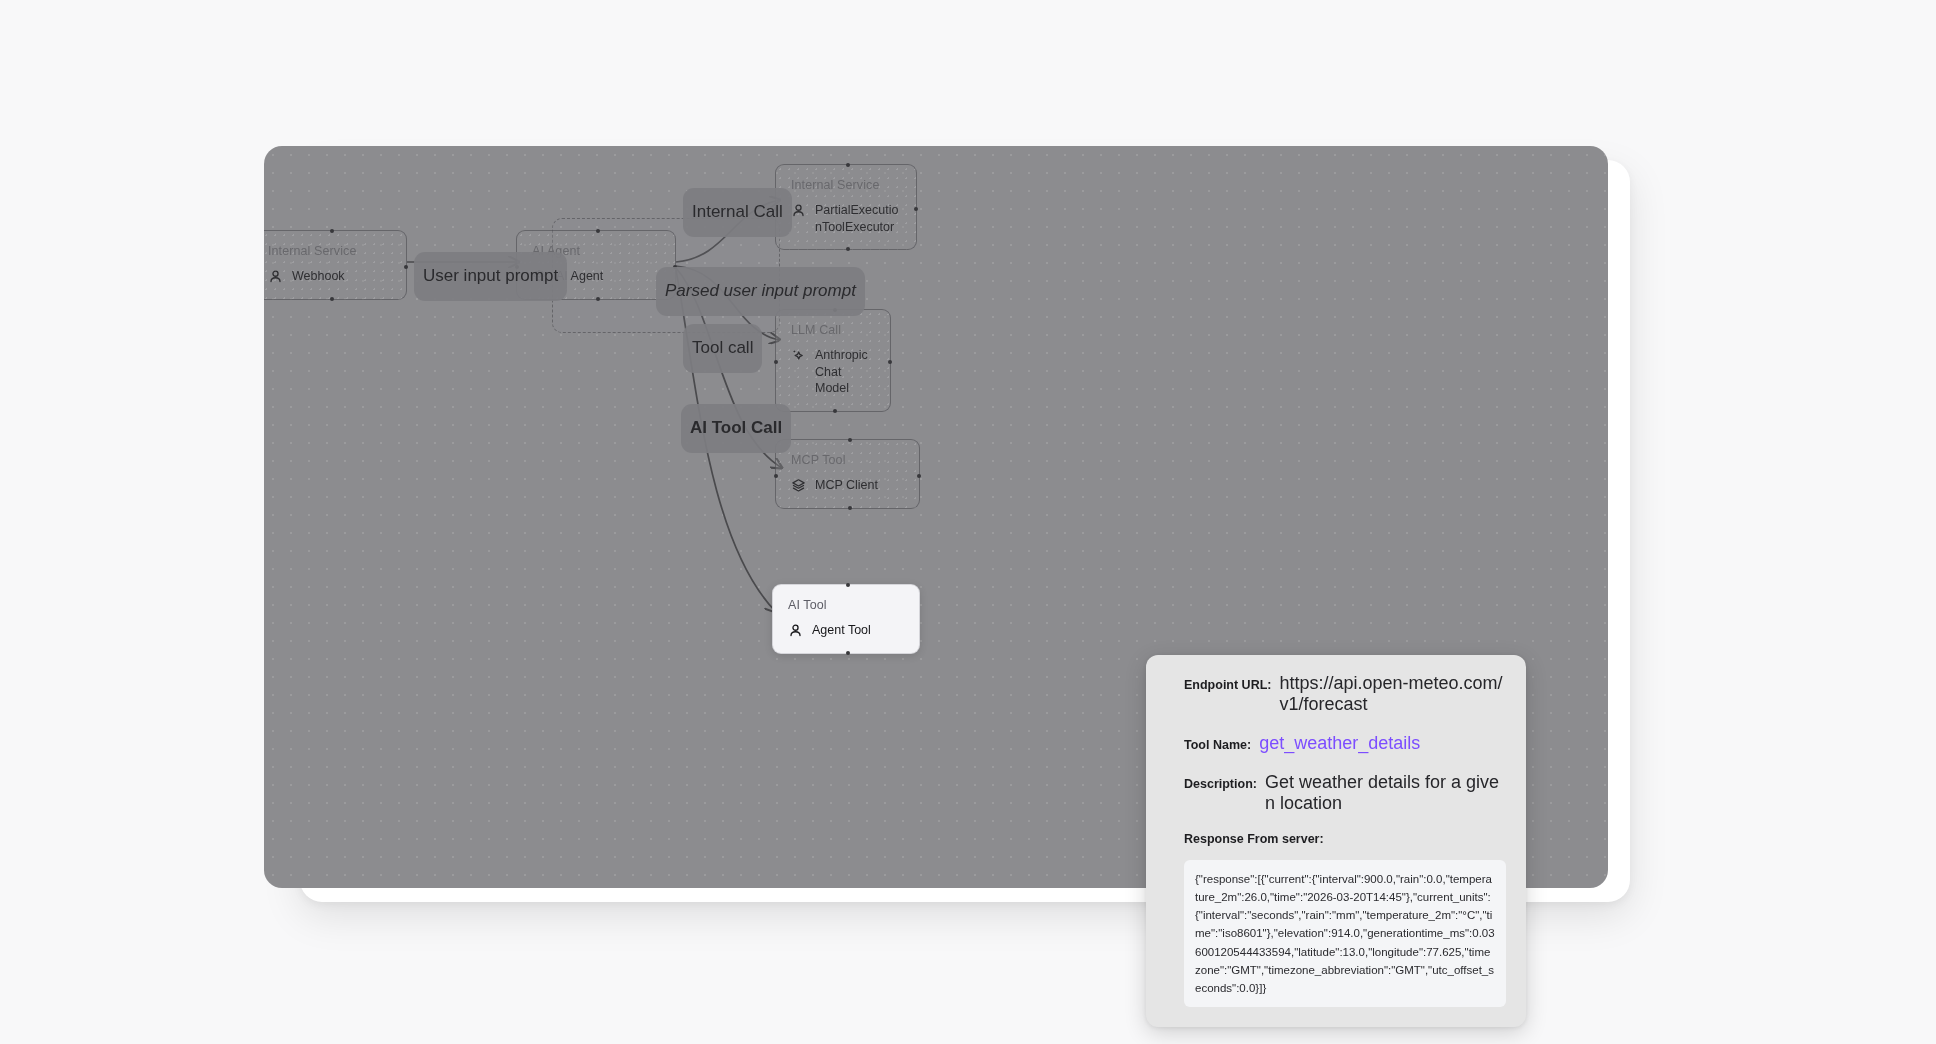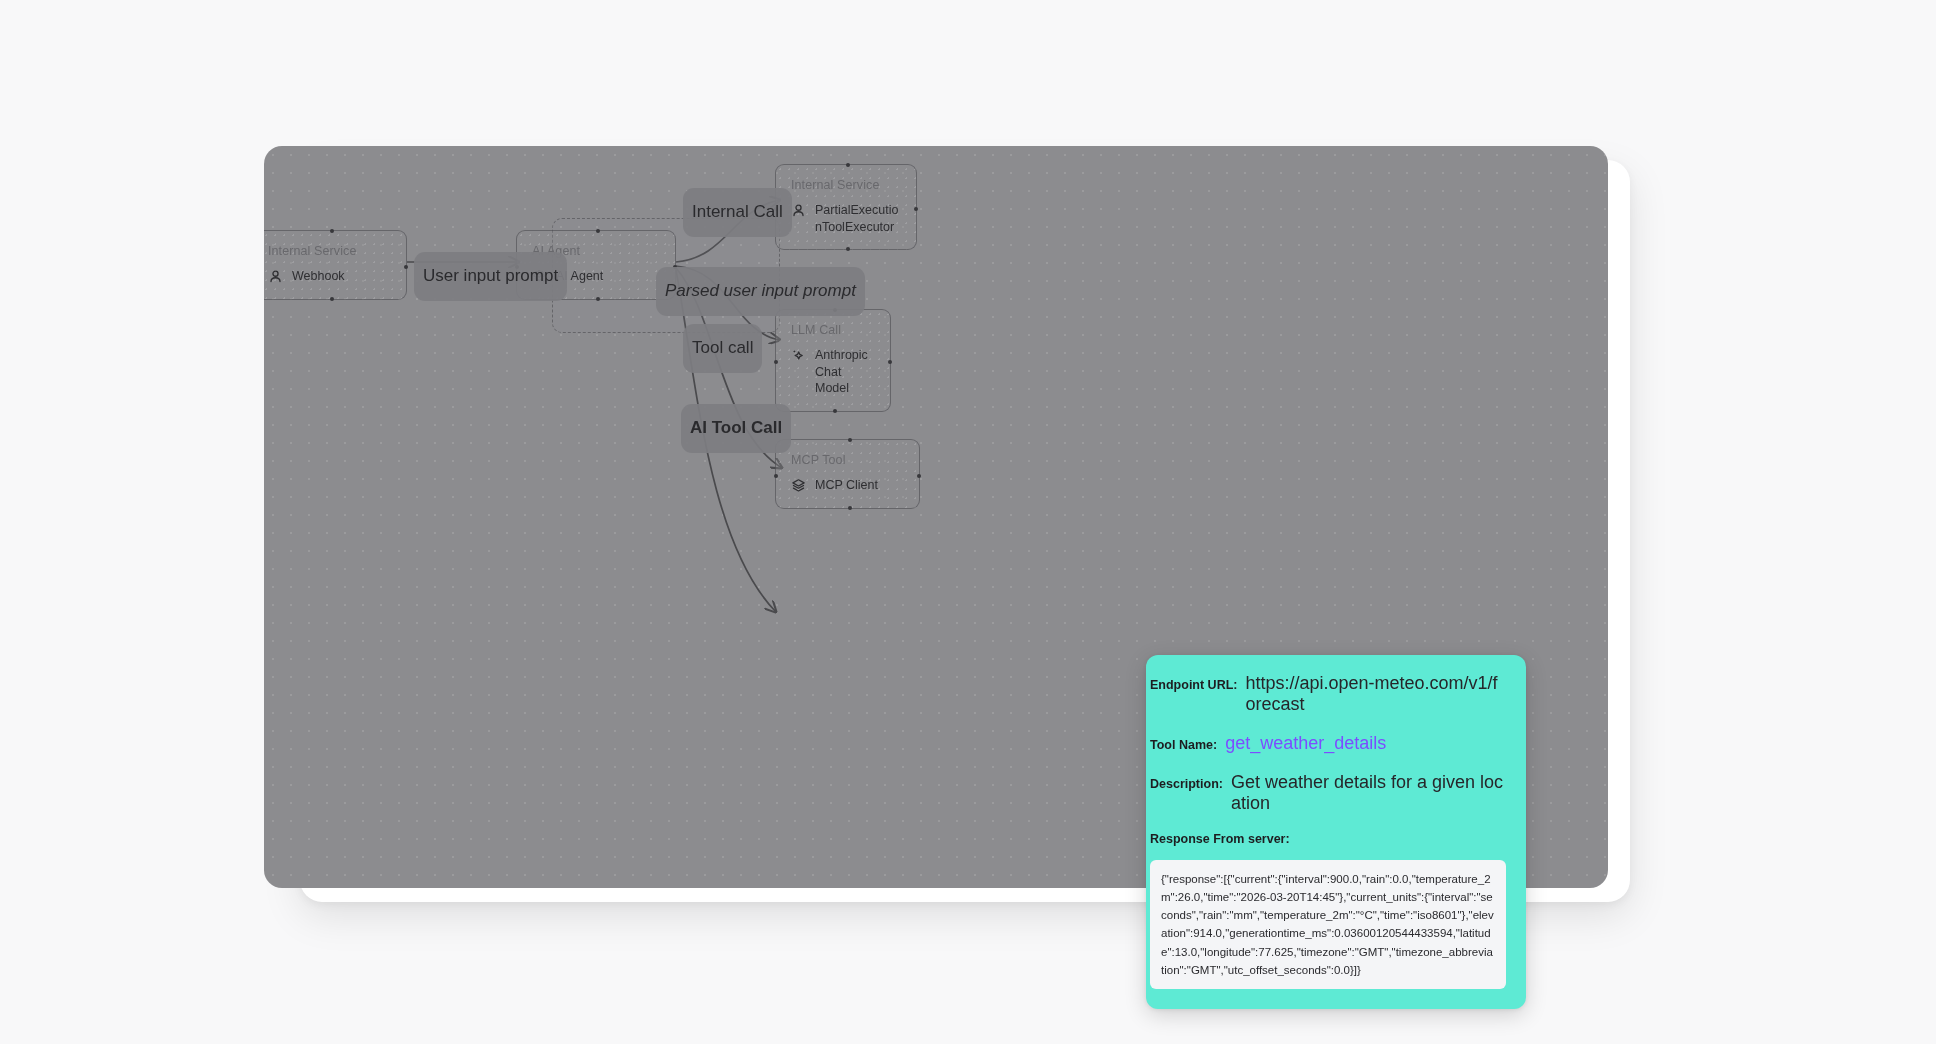--- a/index.html
+++ b/index.html
@@ -100,23 +100,23 @@
     border-radius: 11px;
     white-space: nowrap;
     line-height: 1.1;
   }
 
   
   .detail-panel {
     position: absolute;
     left: 1146px; top: 655px;
     width: 380px;
-    background: #5eead4;
+    background: #e5e5e5;
     border-radius: 12px;
-    padding: 18px 20px 20px 4px;
+    padding: 18px 20px 20px 38px;
     box-shadow: 0 6px 22px rgba(0,0,0,0.16), 0 1px 4px rgba(0,0,0,0.08);
   }
   .dp-row { display: flex; align-items: baseline; gap: 8px; margin-bottom: 18px; }
   .dp-key { font-size: 12.5px; font-weight: bold; color: #1d1d20; white-space: nowrap; }
   .dp-val { font-size: 18px; color: #26262a; word-break: break-all; }
   .dp-val.link { color: #7c4dff; }
   .dp-resp-label { font-size: 12.5px; font-weight: bold; color: #1d1d20; margin-bottom: 14px; }
   .dp-json {
     background: #f4f5f7;
     border-radius: 6px;
@@ -237,20 +237,34 @@
           </svg>
         </span>
         <span class="nlabel">MCP Client</span>
       </div>
       <span class="port" style="left:-2px; top:50%;"></span>
       <span class="port" style="right:-2px; top:50%;"></span>
       <span class="port" style="left:50%; top:-2px;"></span>
       <span class="port" style="left:50%; bottom:-2px;"></span>
     </div>
 
+    <div class="node selected" id="n-agenttool" style="left:508px; top:438px; width:148px;">
+      <div class="kind">AI Tool</div>
+      <div class="label-row">
+        <span class="icn">
+          <svg viewBox="0 0 16 16">
+              <circle cx="8" cy="5" r="2.7" fill="none" stroke="#17171a" stroke-width="1.4"></circle>
+              <path d="M3.2 13.4c0-2.7 2.2-4.1 4.8-4.1s4.8 1.4 4.8 4.1" fill="none" stroke="#17171a" stroke-width="1.4" stroke-linecap="round"></path>
+            </svg>
+        </span>
+        <span class="nlabel">Agent Tool</span>
+      </div>
+      <span class="port" style="left:50%; top:-2px;"></span>
+      <span class="port" style="left:50%; bottom:-2px;"></span>
+    </div>
 
     <div class="edge-label" style="left:150px; top:106px;">User input prompt</div>
 
     <div class="edge-label" style="left:419px; top:42px;">Internal Call</div>
 
     <div class="edge-label" style="left:392px; top:121px;font-style:italic;">Parsed user input prompt</div>
 
     <div class="edge-label" style="left:419px; top:178px;">Tool call</div>
 
     <div class="edge-label" style="left:417px; top:258px;font-weight:bold;">AI Tool Call</div>

